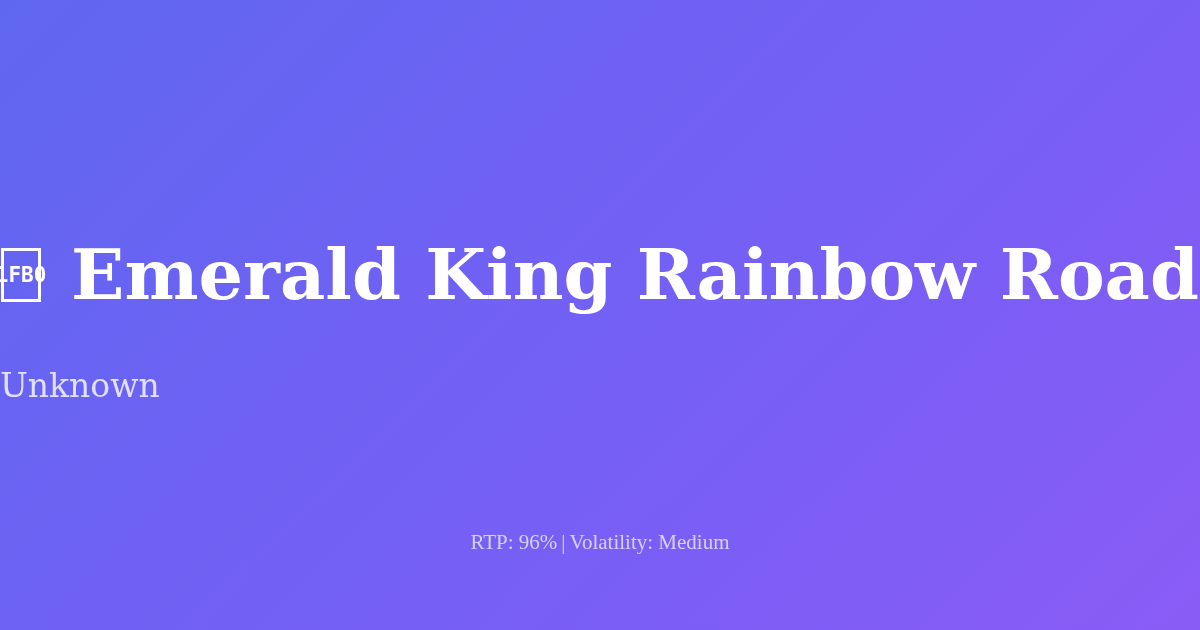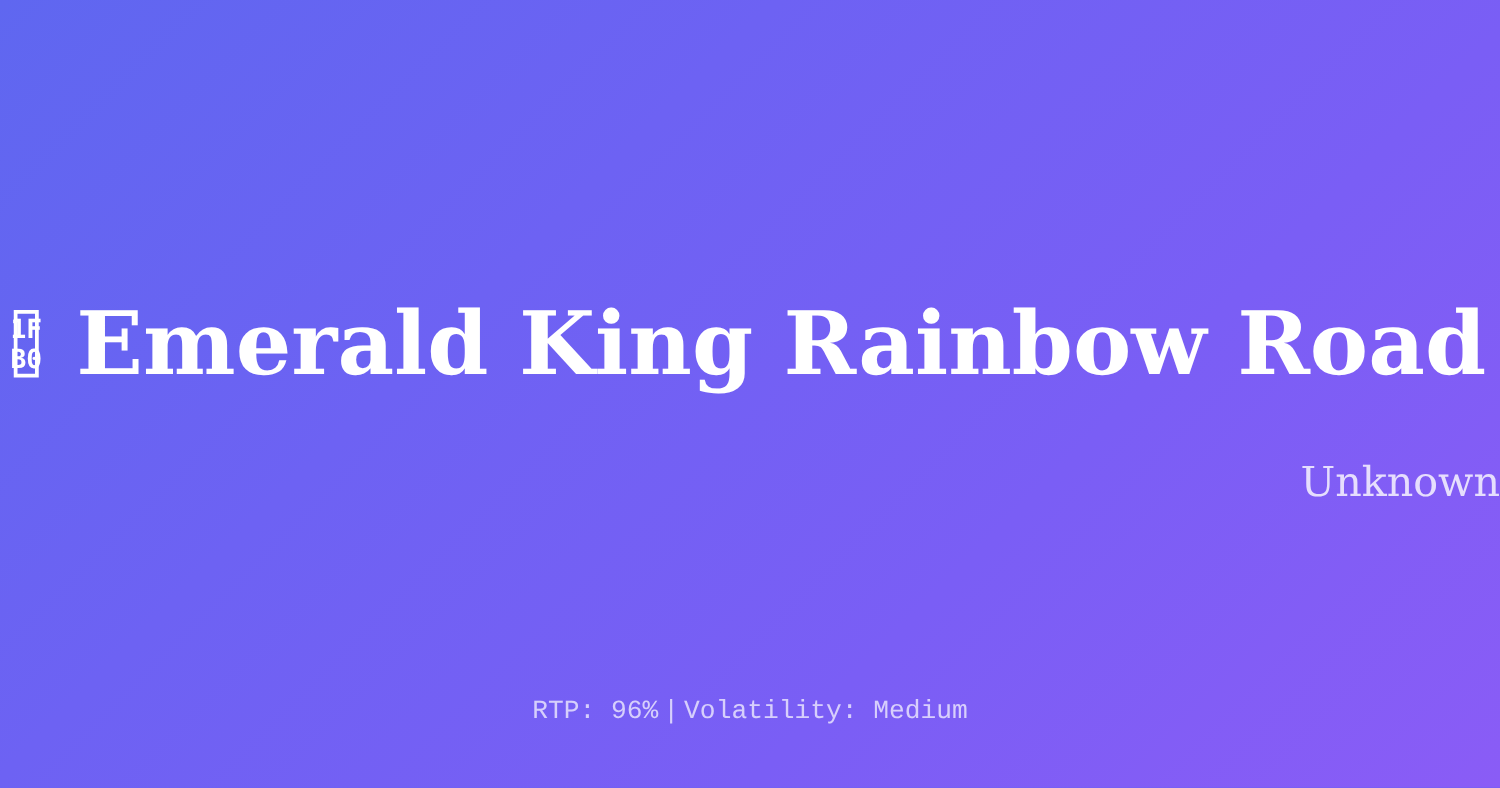--- a/index.html
+++ b/index.html
@@ -40,24 +40,24 @@
     flex-direction: row;
     align-items: center;
     justify-content: center;
     flex-wrap: nowrap;
     white-space: nowrap;
   }
 
   
   .tofu-box {
     display: inline-flex;
-    flex-direction: column;
+    flex-direction: row;
     align-items: center;
     justify-content: center;
-    width: 20px;
+    width: 40px;
     height: 54px;
     box-sizing: border-box;
     border: 3px solid #ffffff;
     font-family: "DejaVu Sans Mono", "Liberation Mono", monospace;
     font-weight: 700;
     color: #ffffff;
     line-height: 1;
     letter-spacing: 0px;
     flex: 0 0 auto;
   }
@@ -85,42 +85,41 @@
     letter-spacing: 0px;
     text-align: center;
   }
 
   
   .game-provider {
     position: absolute;
     left: 0;
     right: 0;
     top: 364px;
-    text-align: right;
+    text-align: left;
     font-family: "DejaVu Serif", "Liberation Serif", serif;
     font-weight: 400;
     font-size: 33px;
     line-height: 44px;
     color: rgba(255, 255, 255, 0.80);
   }
 
   
   .game-stats {
     position: absolute;
     left: 0;
     right: 0;
     top: 527px;
     text-align: center;
-    font-family: Liberation Mono, monospace;
+    font-family: Liberation Serif, serif;
     font-weight: 400;
     font-size: 21px;
     line-height: 30px;
     color: rgba(255, 255, 255, 0.70);
     white-space: nowrap;
-    margin-top: 28px;
   }
 
   .stats-sep {
     padding: 0 4px;
   }
 </style>
 </head>
 <body>
 
 <div id="og-card">

